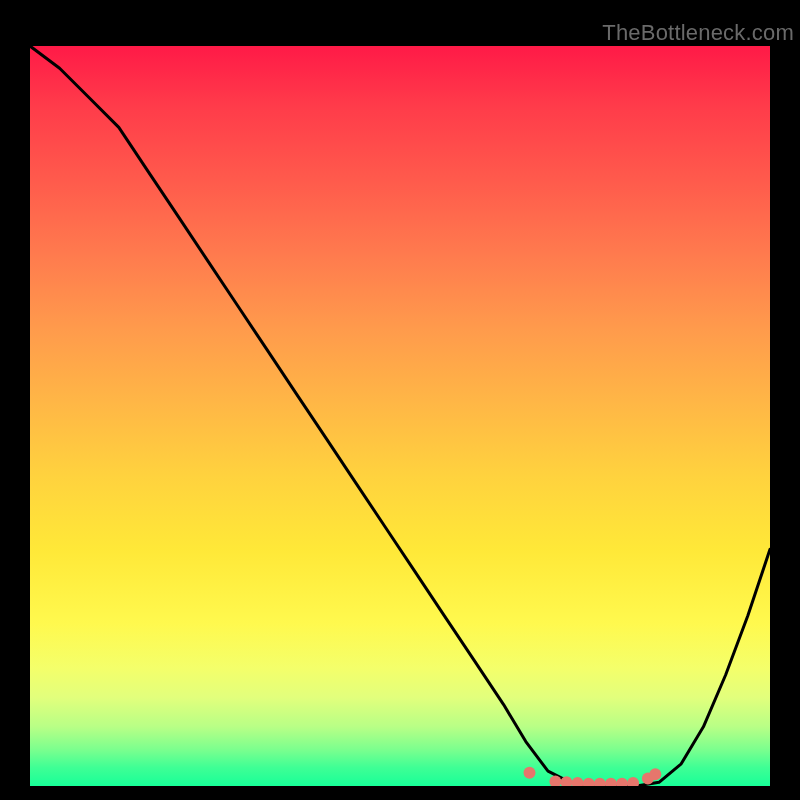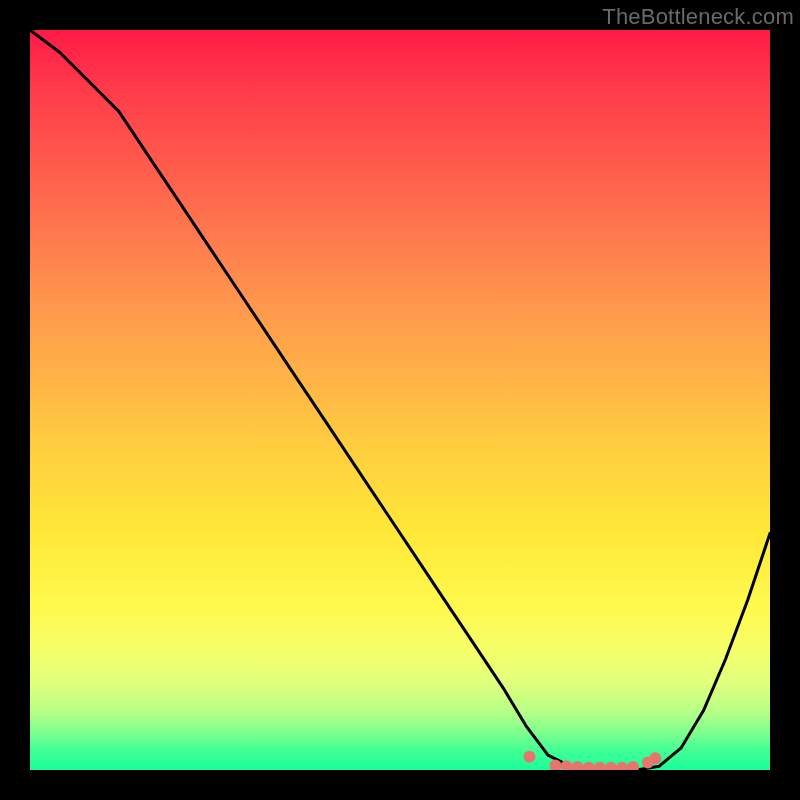--- a/index.html
+++ b/index.html
@@ -7,21 +7,21 @@
     padding: 0;
     width: 800px;
     height: 800px;
     background: #000;
     overflow: hidden;
     font-family: Arial, sans-serif;
   }
   .frame {
     position: absolute;
     left: 0;
-    top: 0;
+    top: 16px;
     width: 800px;
     height: 780px;
     background: #000;
   }
   .plot {
     position: absolute;
     left: 30px;
     top: 30px;
     width: 740px;
     height: 740px;

